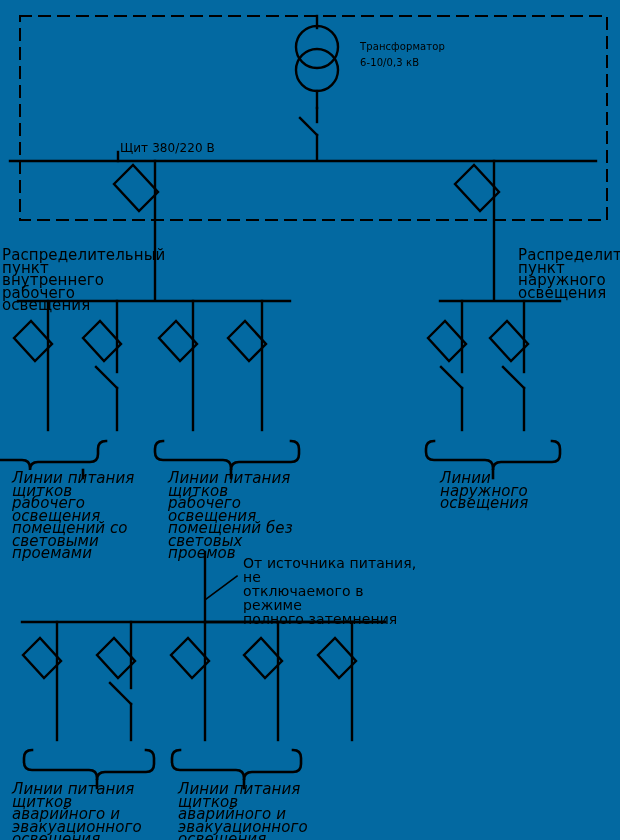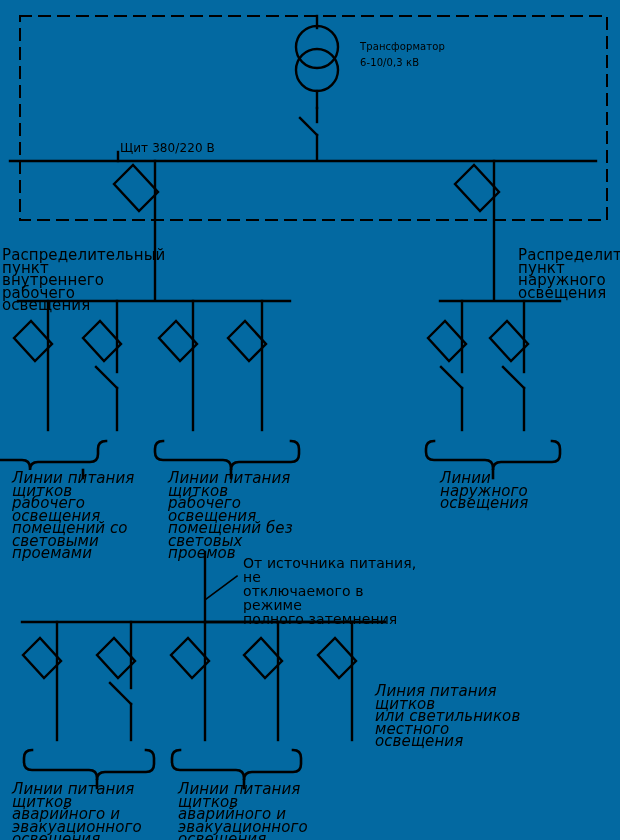--- a/index.html
+++ b/index.html
@@ -175,23 +175,20 @@
 помещений без световых
 проемов</div>
 
 <div class="lbl ctr" style="left:440px;top:472px;width:120px;">Линии наружного
 освещения</div>
 
 <div class="lbl src" style="left:243px;top:556px;width:180px;">От источника питания, не
 отключаемого в режиме
 полного затемнения</div>
 
-<div class="lbl" style="left:375px;top:685px;width:165px;">Линия питания щитков
-или светильников
-местного освещения</div>
 
 <div class="lbl" style="left:12px;top:783px;width:160px;">Линии питания щитков
 аварийного и эвакуационного
 освещения помещений со
 световыми проемами</div>
 
 <div class="lbl" style="left:178px;top:783px;width:160px;">Линии питания щитков
 аварийного и эвакуационного
 освещения помещений без
 световых проемов</div>

